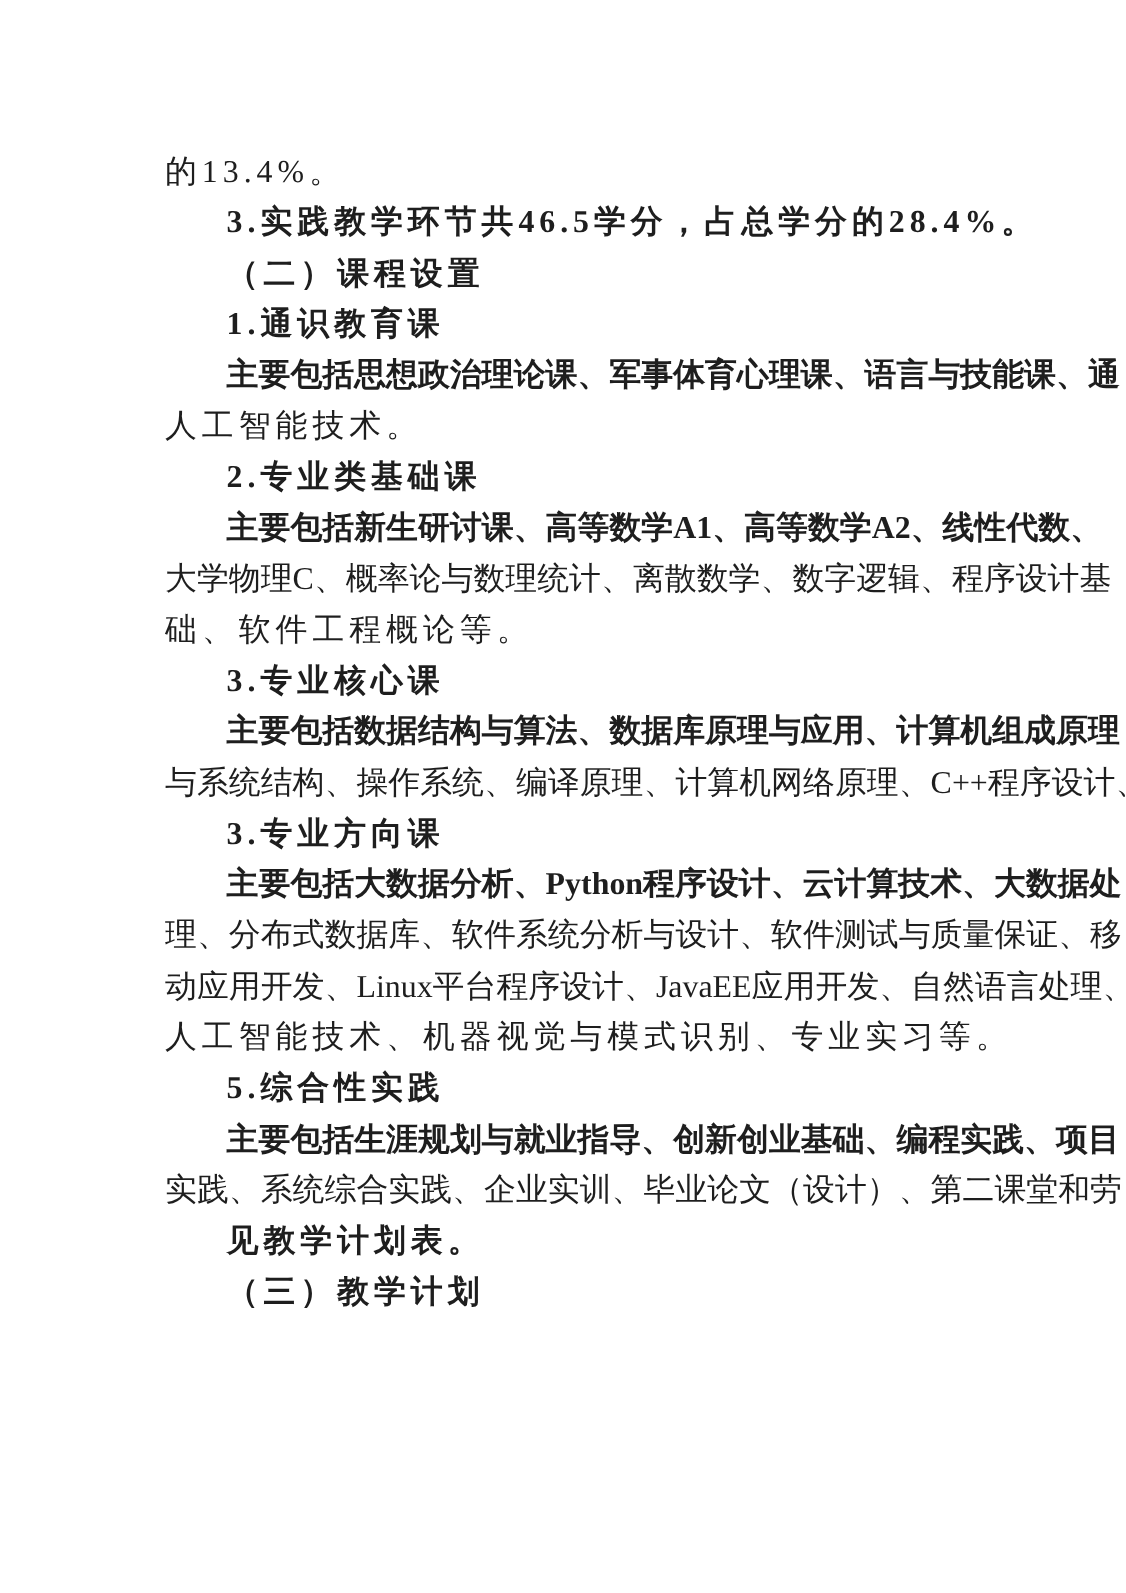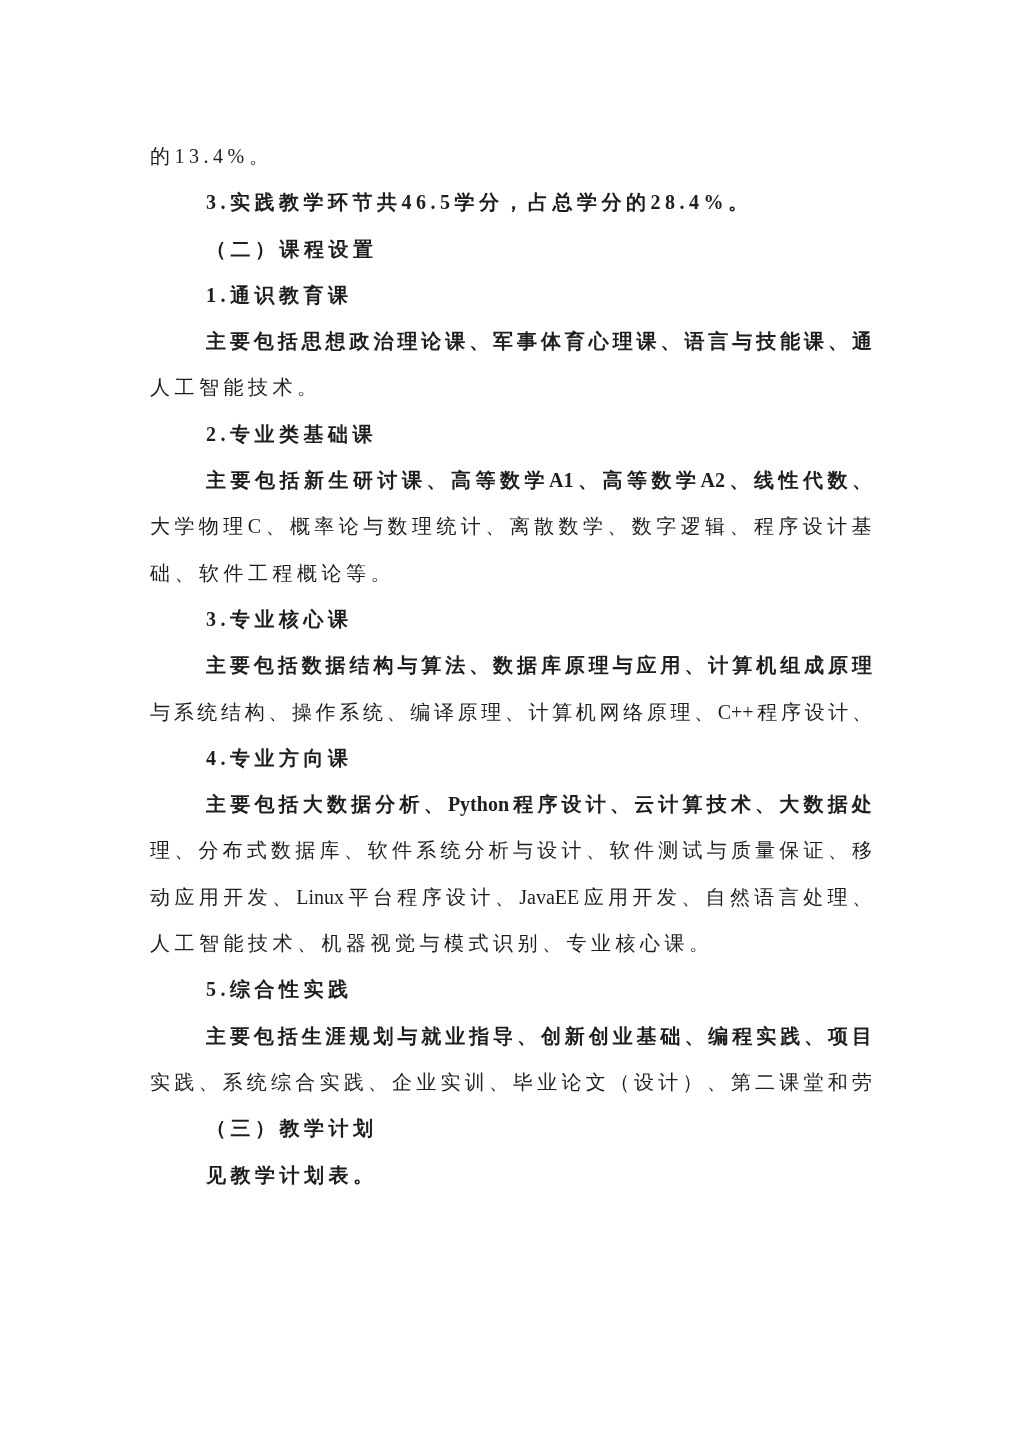--- a/index.html
+++ b/index.html
@@ -26,21 +26,21 @@
     top: 133px;
     width: 722px;
   }
   .para {
     margin: 0;
     padding: 0;
   }
   .line {
     height: 46.3px;
     line-height: 46.3px;
-    font-size: 20px;
+    font-size: 29px;
     letter-spacing: 4.5px;
     white-space: nowrap;
     overflow: visible;
   }
   
   .line.just {
     display: flex;
     justify-content: space-between;
     align-items: baseline;
     letter-spacing: 0;
@@ -231,21 +231,21 @@
           <span class="tok">、</span>
           <span class="tok">C++</span>
           <span class="tok">程</span>
           <span class="tok">序</span>
           <span class="tok">设</span>
           <span class="tok">计</span>
           <span class="tok">、</span>
         </div>
       </div>
       <div class="para">
-        <div class="line indent">4.专业方向课</div>
+        <div class="line indent">3.专业方向课</div>
       </div>
       <div class="para">
         <div class="line just indent">
           <span class="tok">主</span>
           <span class="tok">要</span>
           <span class="tok">包</span>
           <span class="tok">括</span>
           <span class="tok">大</span>
           <span class="tok">数</span>
           <span class="tok">据</span>
@@ -323,21 +323,21 @@
           <span class="tok">发</span>
           <span class="tok">、</span>
           <span class="tok">自</span>
           <span class="tok">然</span>
           <span class="tok">语</span>
           <span class="tok">言</span>
           <span class="tok">处</span>
           <span class="tok">理</span>
           <span class="tok">、</span>
         </div>
-        <div class="line">人工智能技术、机器视觉与模式识别、专业核心课。</div>
+        <div class="line">人工智能技术、机器视觉与模式识别、专业实习等。</div>
       </div>
       <div class="para">
         <div class="line indent">5.综合性实践</div>
       </div>
       <div class="para">
         <div class="line just indent">
           <span class="tok">主</span>
           <span class="tok">要</span>
           <span class="tok">包</span>
           <span class="tok">括</span>
@@ -393,19 +393,19 @@
           <span class="tok">、</span>
           <span class="tok">第</span>
           <span class="tok">二</span>
           <span class="tok">课</span>
           <span class="tok">堂</span>
           <span class="tok">和</span>
           <span class="tok">劳</span>
         </div>
       </div>
       <div class="para">
+        <div class="line indent">见教学计划表。</div>
+      </div>
+      <div class="para">
         <div class="line indent">（三）教学计划</div>
-      </div>
-      <div class="para">
-        <div class="line indent">见教学计划表。</div>
       </div>
     </div>
 </div>
 
 </body></html>

